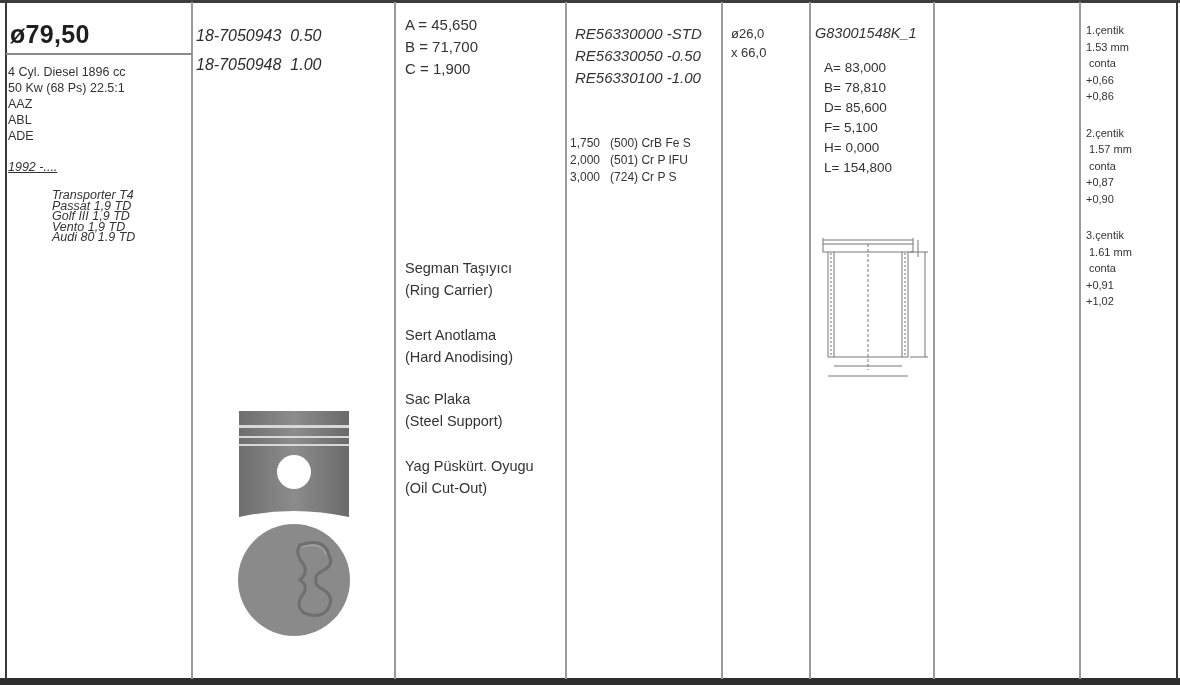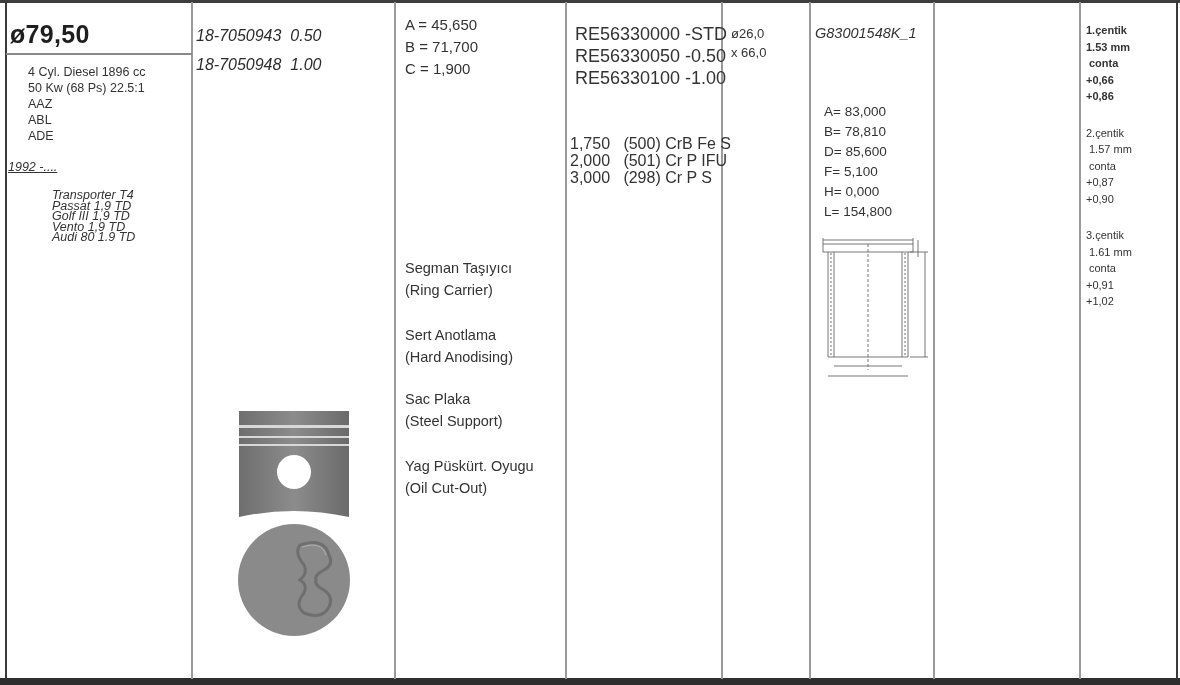--- a/index.html
+++ b/index.html
@@ -11,22 +11,22 @@
   .vline { position: absolute; top: 2px; height: 677px; width: 2px; background: #9a9a9a; }
   .vline.dark { background: #3a3a3a; width: 2px; }
   .hline { position: absolute; height: 2px; background: #8a8a8a; }
   .t { position: absolute; white-space: nowrap; }
   .bore { left: 10px; top: 20px; font-size: 25px; font-weight: bold; color: #1e1e1e; letter-spacing: 0.3px; }
   .spec { font-size: 12.5px; line-height: 16px; color: #333; }
   .years { font-size: 12.5px; font-style: italic; text-decoration: underline; color: #333; }
   .models { font-size: 12.5px; font-style: italic; line-height: 10.5px; color: #333; margin-left: 44px; }
   .partno { font-size: 16px; font-style: italic; color: #2c2c2c; line-height: 29px; }
   .dims { font-size: 15px; color: #333; line-height: 22px; }
-  .ring { font-size: 18px; color: #333; line-height: 22px; }
-  .ringspec { font-size: 16px; color: #333; line-height: 17px; }
+  .ring { font-size: 15px; color: #333; line-height: 22px; font-style: italic; }
+  .ringspec { font-size: 12px; color: #333; line-height: 17px; }
   .feature { font-size: 14.5px; color: #333; line-height: 22px; }
   .pin { font-size: 13px; color: #333; line-height: 19px; }
   .liner-no { font-size: 14.5px; font-style: italic; color: #333; }
   .liner-dims { font-size: 13.5px; color: #333; line-height: 20px; }
   .notch { font-size: 11px; color: #333; line-height: 16.5px; }
   svg { position: absolute; }
 </style>
 </head>
 <body>
 
@@ -39,21 +39,21 @@
   <div class="vline" style="left:394px;"></div>
   <div class="vline" style="left:565px;"></div>
   <div class="vline" style="left:721px;"></div>
   <div class="vline" style="left:809px;"></div>
   <div class="vline" style="left:933px;"></div>
   <div class="vline" style="left:1079px;"></div>
   <div class="vline dark" style="left:1176px;"></div>
   <div class="hline" style="left:6px; top:53px; width:186px;"></div>
 
   <div class="t bore">ø79,50</div>
-  <div class="t spec" style="left:8px; top:64px;padding-left:20px;">
+  <div class="t spec" style="left:8px; top:64px;">
     <div>4 Cyl. Diesel 1896 cc</div>
     <div>50 Kw (68 Ps) 22.5:1</div>
     <div>AAZ</div>
     <div>ABL</div>
     <div>ADE</div>
   </div>
   <div class="t years" style="left:8px; top:160px;">1992 -....</div>
   <div class="t models" style="left:8px; top:190px;">
     <div>Transporter T4</div>
     <div>Passat 1,9 TD</div>
@@ -116,30 +116,30 @@
   </div>
 
   <div class="t ring" style="left:575px; top:23px;">
     <div>RE56330000 -STD</div>
     <div>RE56330050 -0.50</div>
     <div>RE56330100 -1.00</div>
   </div>
   <div class="t ringspec" style="left:570px; top:135px;">
     <div><span>1,750</span>&nbsp;&nbsp; <span>(500) CrB Fe S</span></div>
     <div><span>2,000</span>&nbsp;&nbsp; <span>(501) Cr P IFU</span></div>
-    <div><span>3,000</span>&nbsp;&nbsp; <span>(298) Cr P S</span></div>
+    <div><span>3,000</span>&nbsp;&nbsp; <span>(724) Cr P S</span></div>
   </div>
 
   <div class="t pin" style="left:731px; top:24px;">
     <div>ø26,0</div>
     <div>x 66,0</div>
   </div>
 
   <div class="t liner-no" style="left:815px; top:25px;">G83001548K_1</div>
-  <div class="t liner-dims" style="left:824px; top:58px;margin-top:44px;">
+  <div class="t liner-dims" style="left:824px; top:58px;">
     <div>A= 83,000</div>
     <div>B= 78,810</div>
     <div>D= 85,600</div>
     <div>F= 5,100</div>
     <div>H= 0,000</div>
     <div>L= 154,800</div>
   </div>
 
   <svg style="left:818px; top:235px;" width="115" height="145" viewBox="0 0 115 145">
     <g stroke="#777" fill="none" stroke-width="1">
@@ -160,21 +160,21 @@
       <line x1="92" y1="17" x2="110" y2="17"></line>
       <line x1="100" y1="5" x2="100" y2="22"></line>
     </g>
     <g stroke="#888" stroke-width="1.2" stroke-dasharray="2,2">
       <line x1="13" y1="18" x2="13" y2="121"></line>
       <line x1="87" y1="18" x2="87" y2="121"></line>
     </g>
   </svg>
 
   <div class="t notch" style="left:1086px; top:22px;">
-    <div style="margin-bottom:20px;font-weight:bold;">
+    <div style="margin-bottom:20px;">
       <div>1.çentik</div>
       <div>1.53 mm</div>
       <div style="padding-left:3px;">conta</div>
       <div>+0,66</div>
       <div>+0,86</div>
     </div>
     <div style="margin-bottom:20px;">
       <div>2.çentik</div>
       <div style="padding-left:3px;">1.57 mm</div>
       <div style="padding-left:3px;">conta</div>

